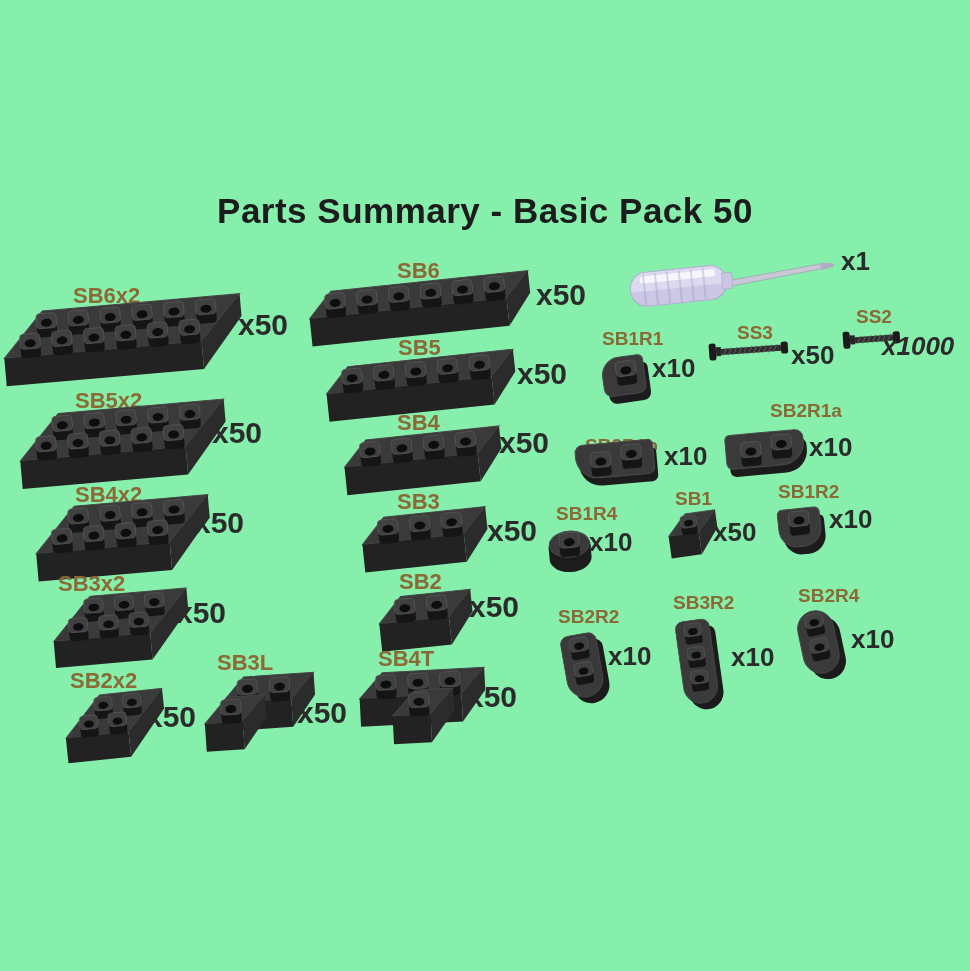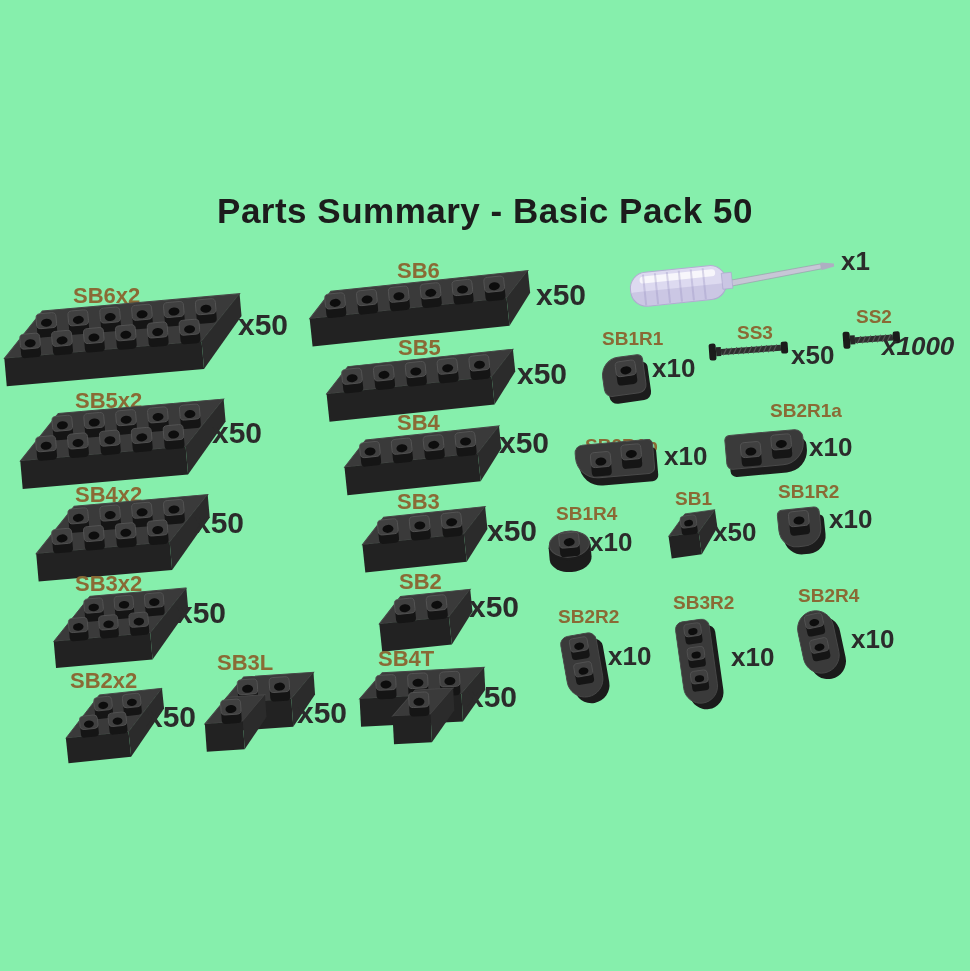--- a/index.html
+++ b/index.html
@@ -143,21 +143,21 @@
           <ellipse cx="92.1" cy="39" rx="5.5" ry="4" fill="#0d0d0d"></ellipse>
           <rect x="114.1" y="38.5" width="20" height="15" rx="4" fill="#151515"></rect>
           <rect x="114.1" y="29.5" width="20" height="15" rx="4" fill="#404040" stroke="#585858" stroke-width="0.8"></rect>
           <ellipse cx="124.1" cy="39" rx="5.5" ry="4" fill="#0d0d0d"></ellipse>
         </svg>
       </div>
     <div class="pqty" style="left:194px;top:506px;">x50</div>
   </div>
 
   <div class="part">
-    <div class="plabel" style="left:75px;top:571px;">SB3x2</div>
+    <div class="plabel" style="left:58px;top:571px;">SB3x2</div>
     <div class="pgfx" style="left:48px;top:584px;transform:rotate(-5deg) scale(.95);">
         <svg width="147" height="84" viewBox="0 0 147 84" xmlns="http://www.w3.org/2000/svg">
           <polygon points="1,52 103,52 145,8 43,8" fill="#3a3a3a" stroke="#464646" stroke-width="1"></polygon>
           <polygon points="1,52 103,52 103,80 1,80" fill="#222222"></polygon>
           <polygon points="103,52 145,8 145,30.400000000000002 103,80" fill="#2b2b2b"></polygon>
           <rect x="36.099999999999994" y="19.5" width="20" height="15" rx="4" fill="#151515"></rect>
           <rect x="36.099999999999994" y="10.5" width="20" height="15" rx="4" fill="#404040" stroke="#585858" stroke-width="0.8"></rect>
           <ellipse cx="46.099999999999994" cy="20" rx="5.5" ry="4" fill="#0d0d0d"></ellipse>
           <rect x="68.1" y="19.5" width="20" height="15" rx="4" fill="#151515"></rect>
           <rect x="68.1" y="10.5" width="20" height="15" rx="4" fill="#404040" stroke="#585858" stroke-width="0.8"></rect>

